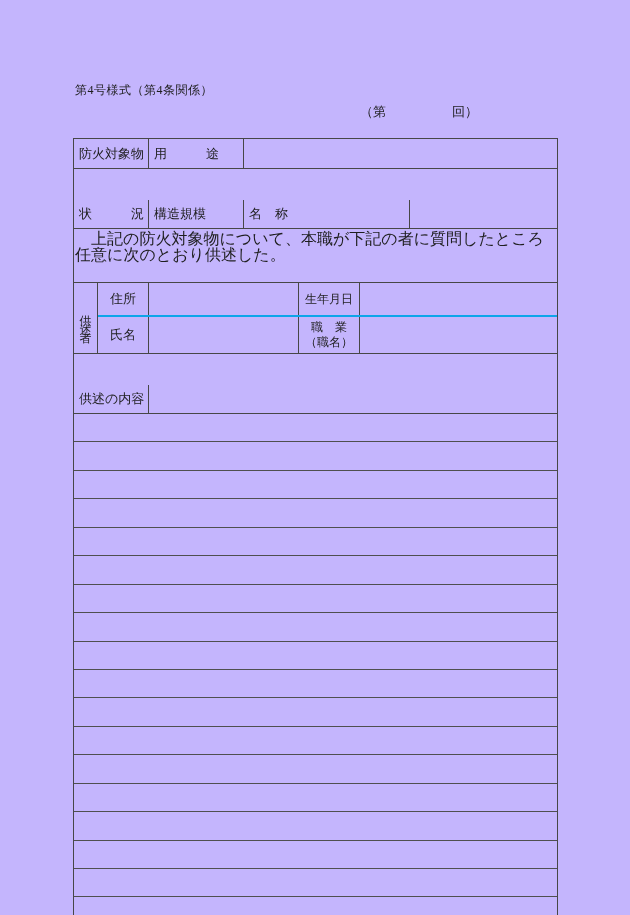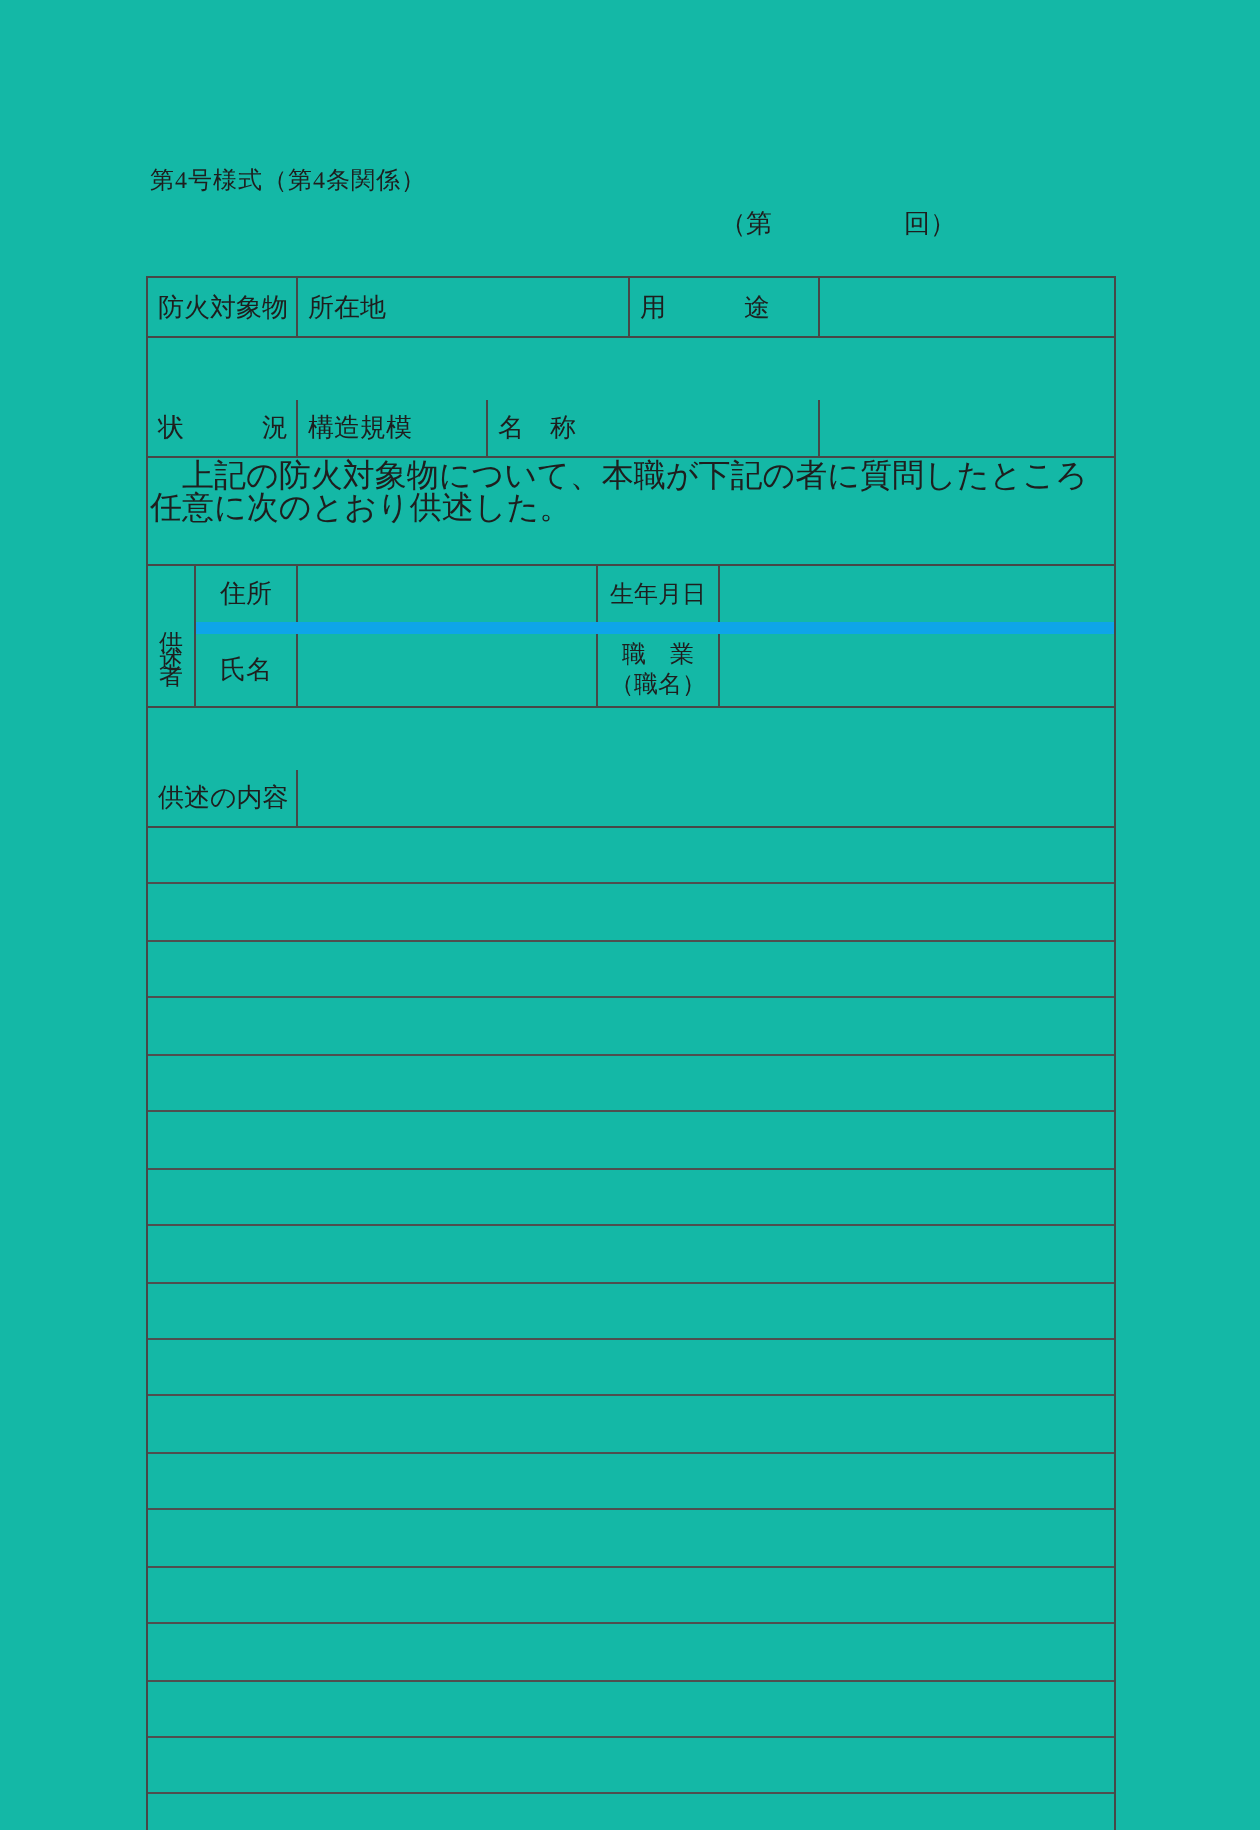--- a/index.html
+++ b/index.html
@@ -1,18 +1,18 @@
 <!DOCTYPE html>
 <html><head>
 <meta charset="utf-8">
 <style>
   html,body { margin:0; padding:0; background:#ffffff; }
   .page {
     position:relative; width:630px; height:915px;
-    background:#14b8a6; color:#1e1e1e;
+    background:#c4b5fd; color:#1e1e1e;
     font-family:"Liberation Serif","DejaVu Serif",serif;
   }
   .form-number { position:absolute; left:75px; top:82px; font-size:12px; letter-spacing:0.5px; }
   .title-line { position:absolute; left:0; top:103px; width:100%; height:17px; font-size:13px; }
   .title-main { position:absolute; left:170px; white-space:pre; }
   .round-open { position:absolute; left:360px; white-space:pre; }
   .round-close { position:absolute; left:452px; white-space:pre; }
 
   .form-table {
     position:absolute; left:73px; top:138px; width:485px; height:788px;
@@ -38,21 +38,21 @@
   .para-row { display:block; padding:2px 1px 0 1px; }
   .para { font-size:16px; line-height:16px; text-indent:1em; letter-spacing:0; }
 
   .vert-cell { justify-content:center; padding:0; }
   .vert-text {
     writing-mode:vertical-rl; text-orientation:upright;
     font-size:12px; letter-spacing:8px; line-height:1;
   }
 
   .subcol { flex:1; display:flex; flex-direction:column; }
-  .subrow { display:flex; border-bottom:6px solid #0ea5e9; box-sizing:border-box; flex:none; }
+  .subrow { display:flex; border-bottom:2px solid #0ea5e9; box-sizing:border-box; flex:none; }
   .subrow.last { border-bottom:none; flex:1; }
 
   .two-line {
     flex-direction:column; justify-content:center;
     font-size:12px; line-height:15px; text-align:center; padding:0;
   }
 
   .ruled { flex:1; display:flex; flex-direction:column; }
   .ruled-row { flex:1; border-bottom:1px solid #4f4f4f; }
   .ruled-row:last-child { border-bottom:none; }
@@ -66,21 +66,20 @@
 
   <div class="title-line">
     <span class="round-open">（第</span>
     <span class="round-close">回）</span>
   </div>
 
   <div class="form-table">
 
     <div class="row h30">
       <div class="cell w75">防火対象物</div>
-      <div class="cell w166">所在地</div>
       <div class="cell w95">用　　　途</div>
       <div class="cell fill"></div>
     </div>
 
     <div class="row h29">
       <div class="cell w75">状　　　況</div>
       <div class="cell w95">構造規模</div>
       <div class="cell w166">名　称</div>
       <div class="cell fill"></div>
     </div>

